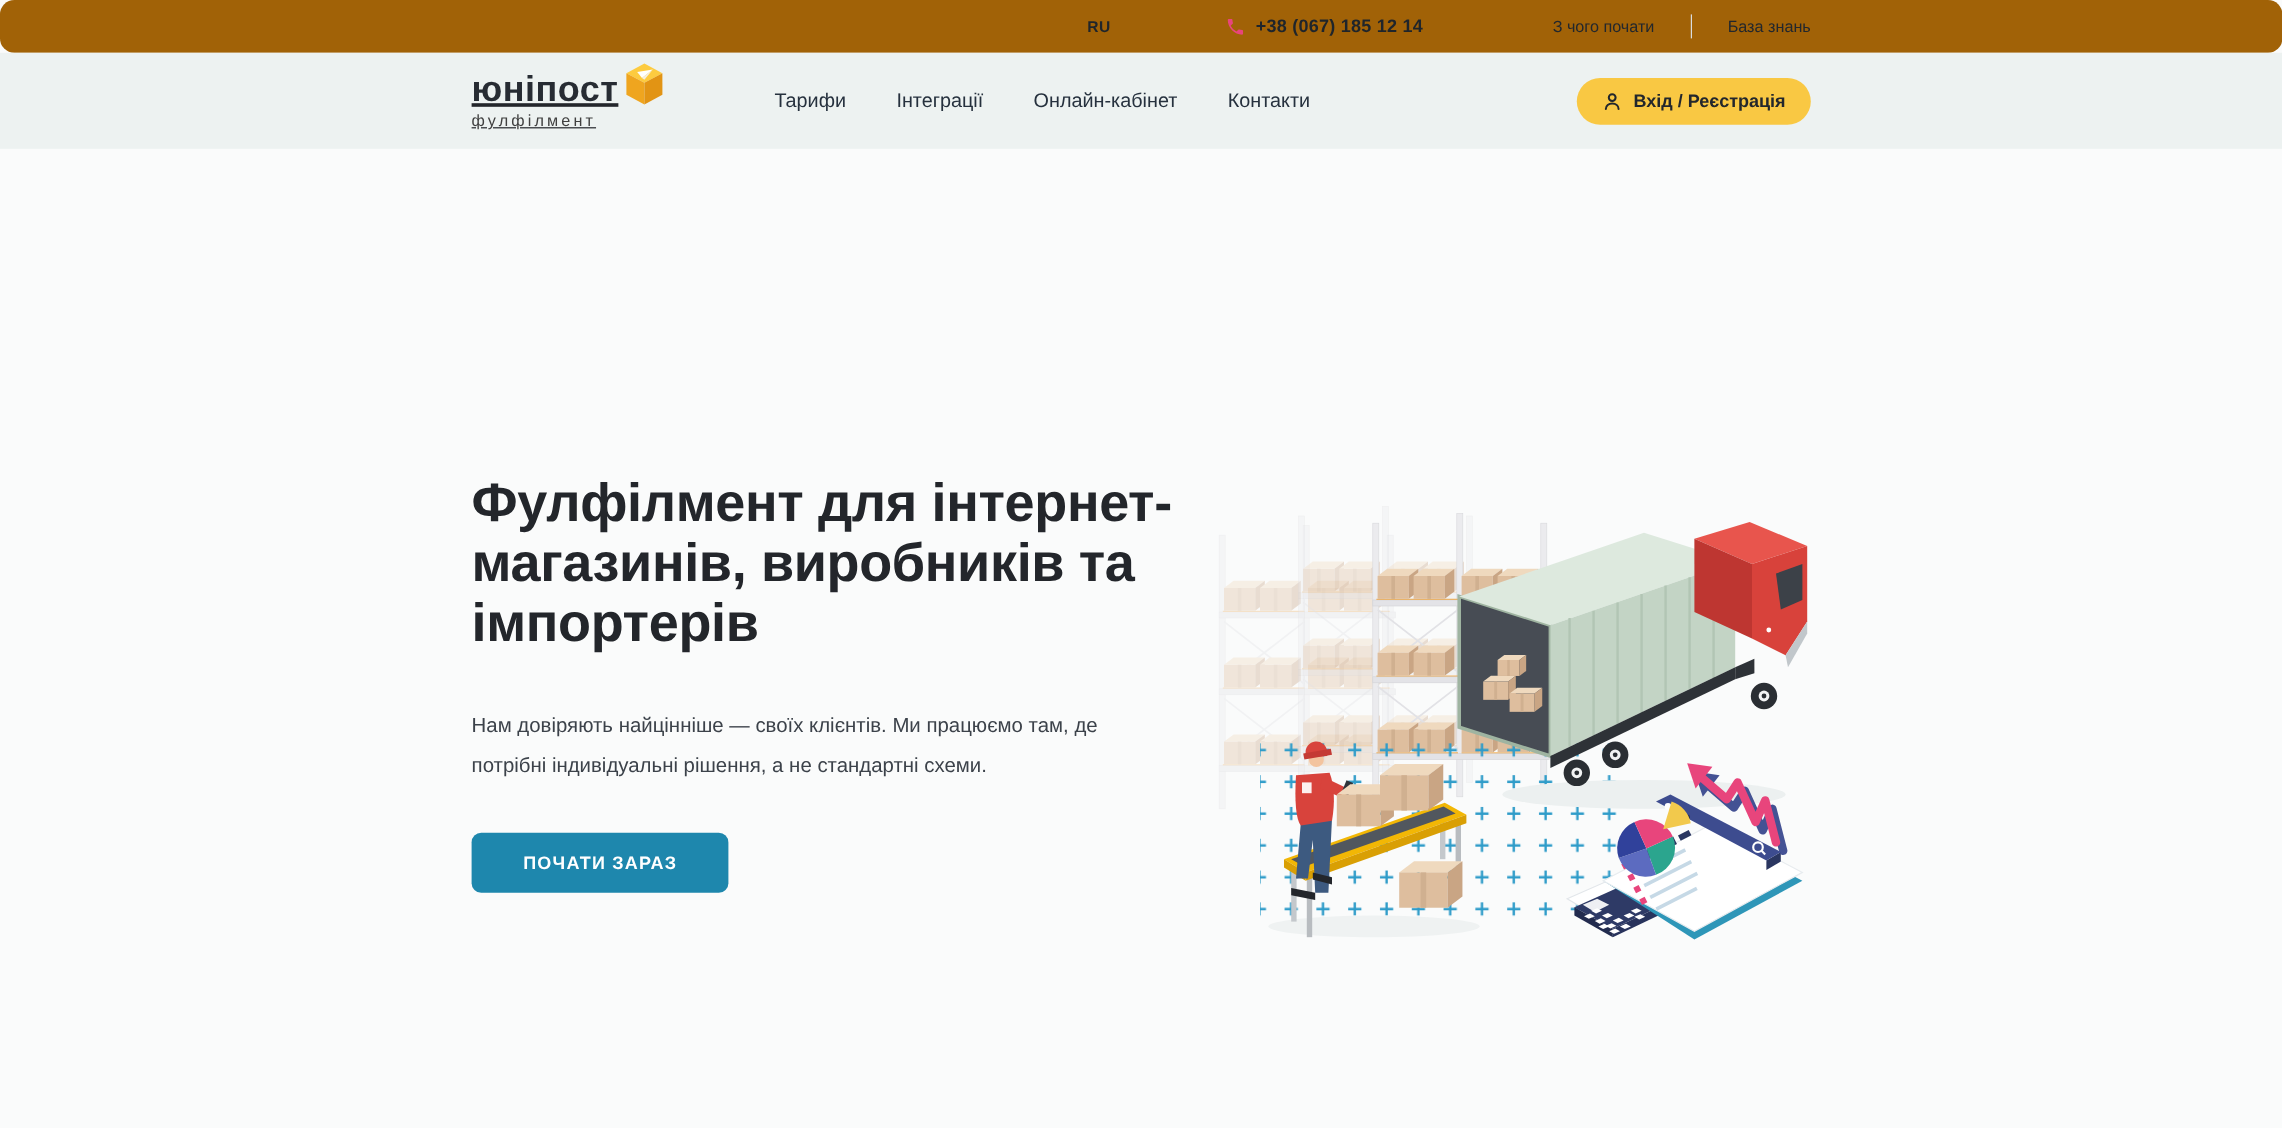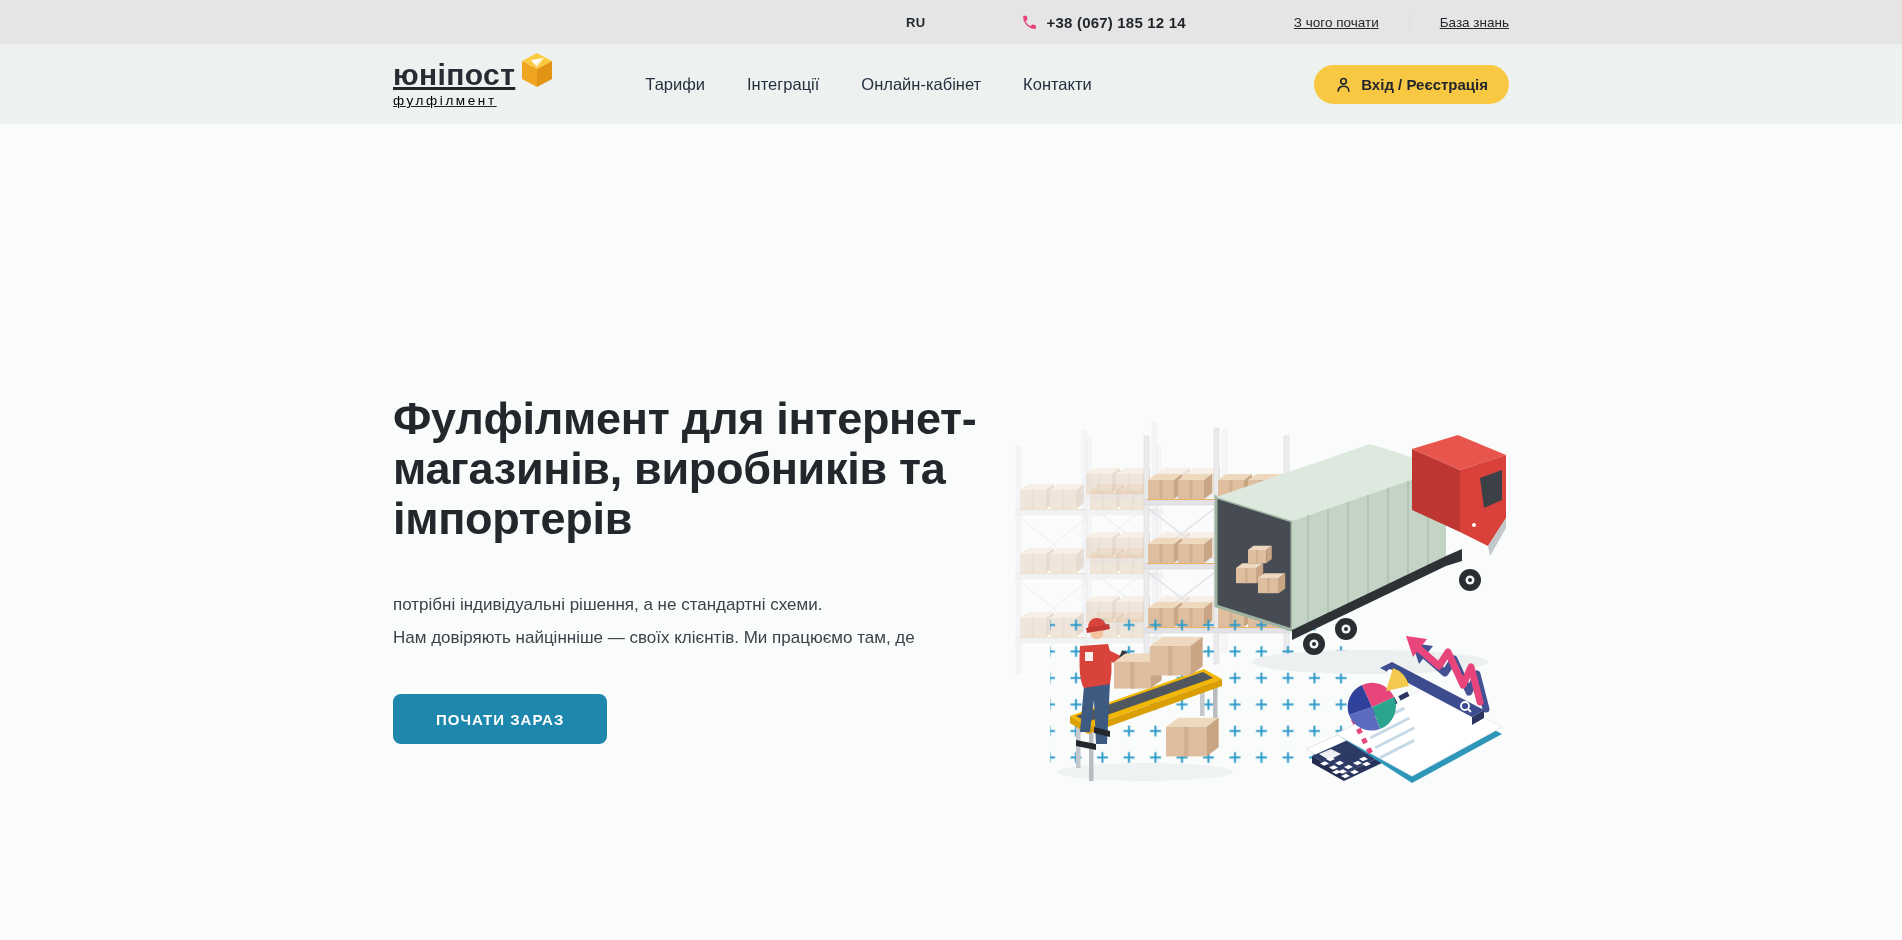--- a/index.html
+++ b/index.html
@@ -5,36 +5,36 @@
   html,body{margin:0;padding:0;}
   body{
     width:1902px;height:940px;overflow:hidden;
     background:#FAFBFB;
     font-family:"Liberation Sans",sans-serif;
     color:#23262B;
   }
   .container{width:1116px;margin:0 auto;position:relative;height:100%;}
 
   
-  .topbar{height:44px;background:#e5e5e5;}
+  .topbar{height:44px;background:#a16207;border-radius:12px;}
   .topbar-inner{display:flex;align-items:center;justify-content:flex-end;height:44px;}
   .lang{font-size:13px;font-weight:bold;letter-spacing:.4px;color:#1F252B;cursor:pointer;}
   .phone{display:flex;align-items:center;gap:9px;margin-left:95px;cursor:pointer;}
   .phone-num{font-size:15px;font-weight:bold;color:#1F252B;letter-spacing:.2px;}
-  .toplinks{display:flex;align-items:center;margin-left:108px;text-decoration:underline;}
+  .toplinks{display:flex;align-items:center;margin-left:108px;}
   .toplink{font-size:13.5px;color:#22272D;cursor:pointer;}
   .topdivider{width:1px;height:20px;background:#D9DDE0;margin:0 30px;}
 
   
   .header{height:80px;background:#EDF2F1;}
   .header-inner{display:flex;align-items:center;height:80px;}
   .logo{display:flex;align-items:flex-start;cursor:pointer;text-decoration:underline;}
   .logo-col{display:flex;flex-direction:column;}
   .logo-name{font-size:30px;font-weight:bold;color:#272C33;line-height:30px;letter-spacing:.4px;}
-  .logo-tag{font-size:13.5px;color:#000000;letter-spacing:2.6px;margin-top:3px;}
+  .logo-tag{font-size:13.5px;color:#404040;letter-spacing:2.6px;margin-top:3px;}
   .logo-cube{margin-left:6px;margin-top:-8px;}
   .nav{display:flex;gap:42px;margin-left:92px;}
   .nav-item{font-size:16.5px;color:#26313E;cursor:pointer;}
   .login-btn{margin-left:auto;display:flex;align-items:center;gap:9px;height:39px;padding:0 21px;
     background:#F9C843;border:none;border-radius:20px;cursor:pointer;
     font-family:"Liberation Sans",sans-serif;font-size:15px;font-weight:bold;color:#23272C;}
 
   
   .hero{position:relative;height:816px;}
   .hero-text{position:absolute;left:0;top:270px;width:680px;}
@@ -102,22 +102,22 @@
 
 <div class="hero">
   <div class="container">
     <div class="hero-text">
       <div class="h1">
         <div>Фулфілмент для інтернет-</div>
         <div>магазинів, виробників та</div>
         <div>імпортерів</div>
       </div>
       <div class="desc">
+        <div>Нам довіряють найцінніше — своїх клієнтів. Ми працюємо там, де</div>
         <div>потрібні індивідуальні рішення, а не стандартні схеми.</div>
-        <div>Нам довіряють найцінніше — своїх клієнтів. Ми працюємо там, де</div>
       </div>
       <button class="cta">ПОЧАТИ ЗАРАЗ</button>
     </div>
 
     <svg class="illustration" viewBox="0 0 500 400">
       <defs>
         <pattern id="plusPat" width="26.5" height="26.5" patternUnits="userSpaceOnUse">
           <path d="M13,7.5 V18.5 M7.5,13 H18.5" stroke="#2F9CC9" stroke-width="2" fill="none"></path>
         </pattern>
         <g id="boxU">

